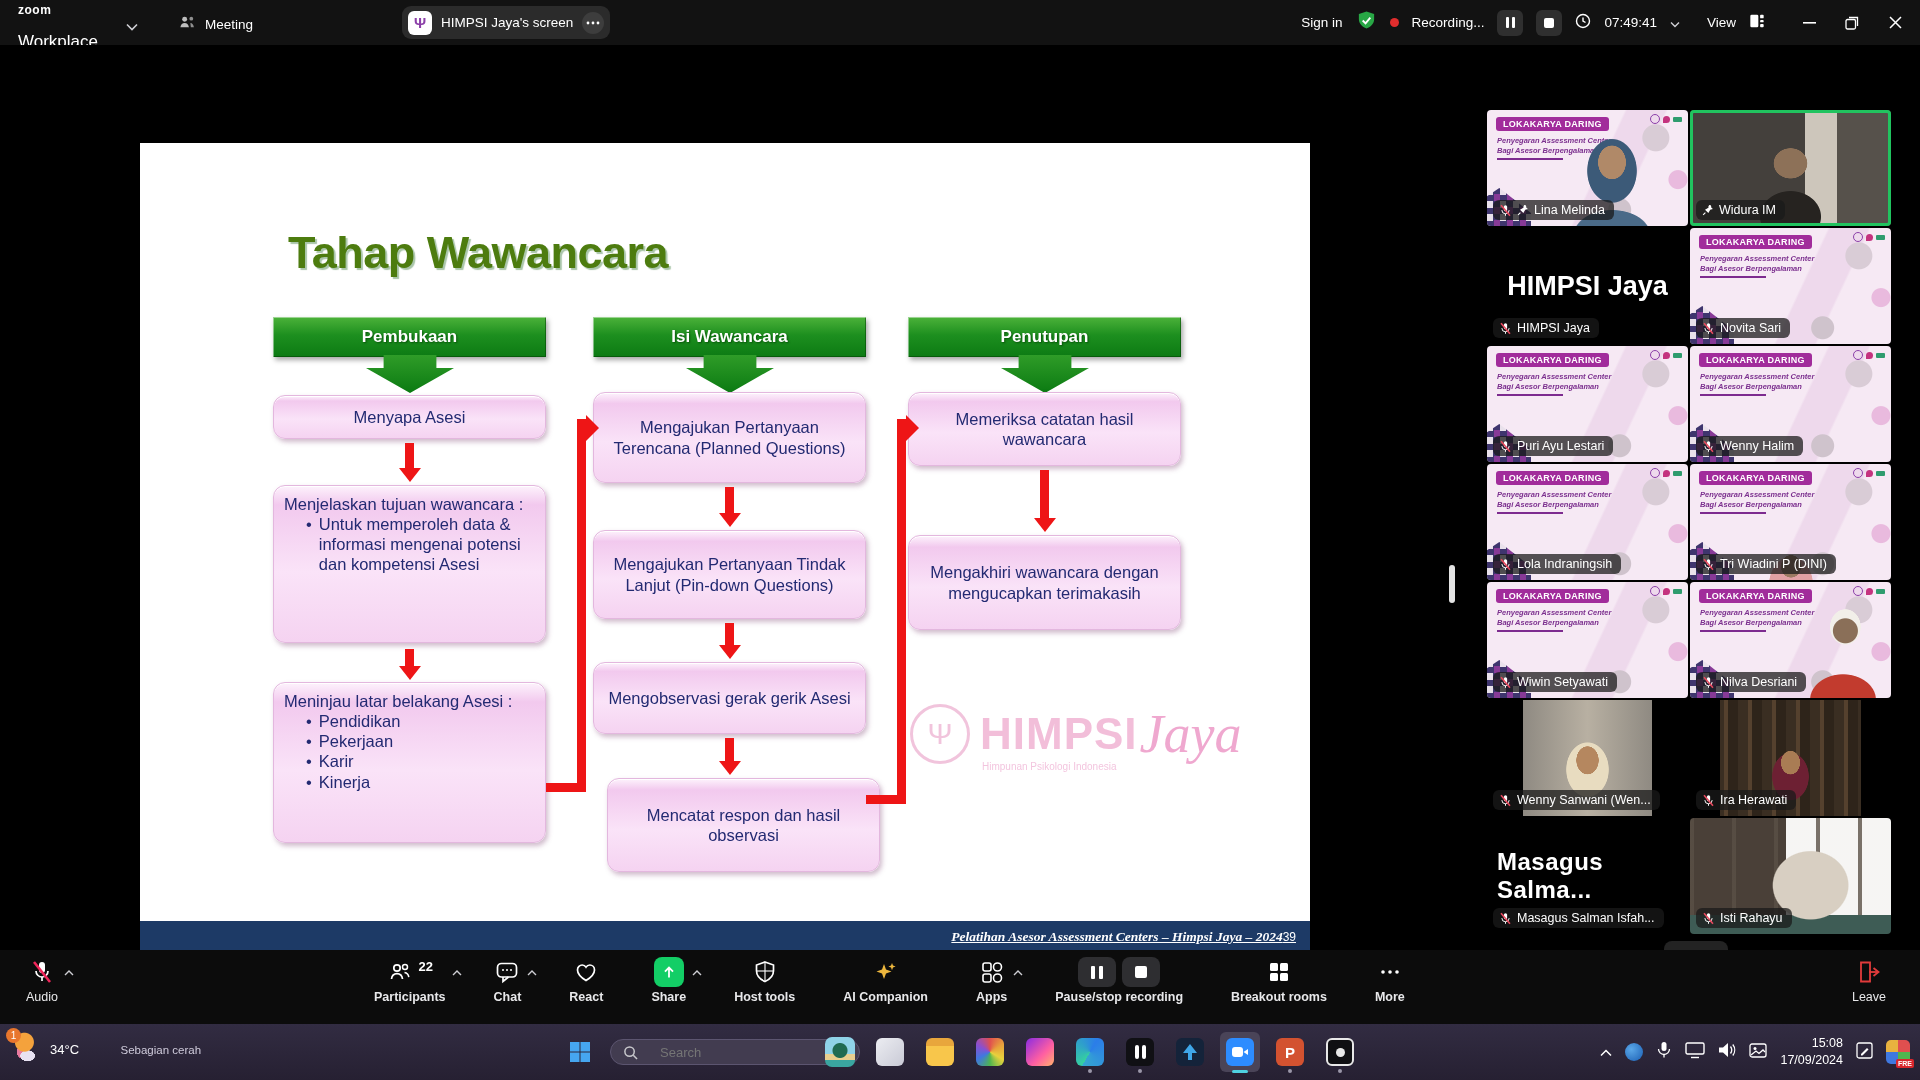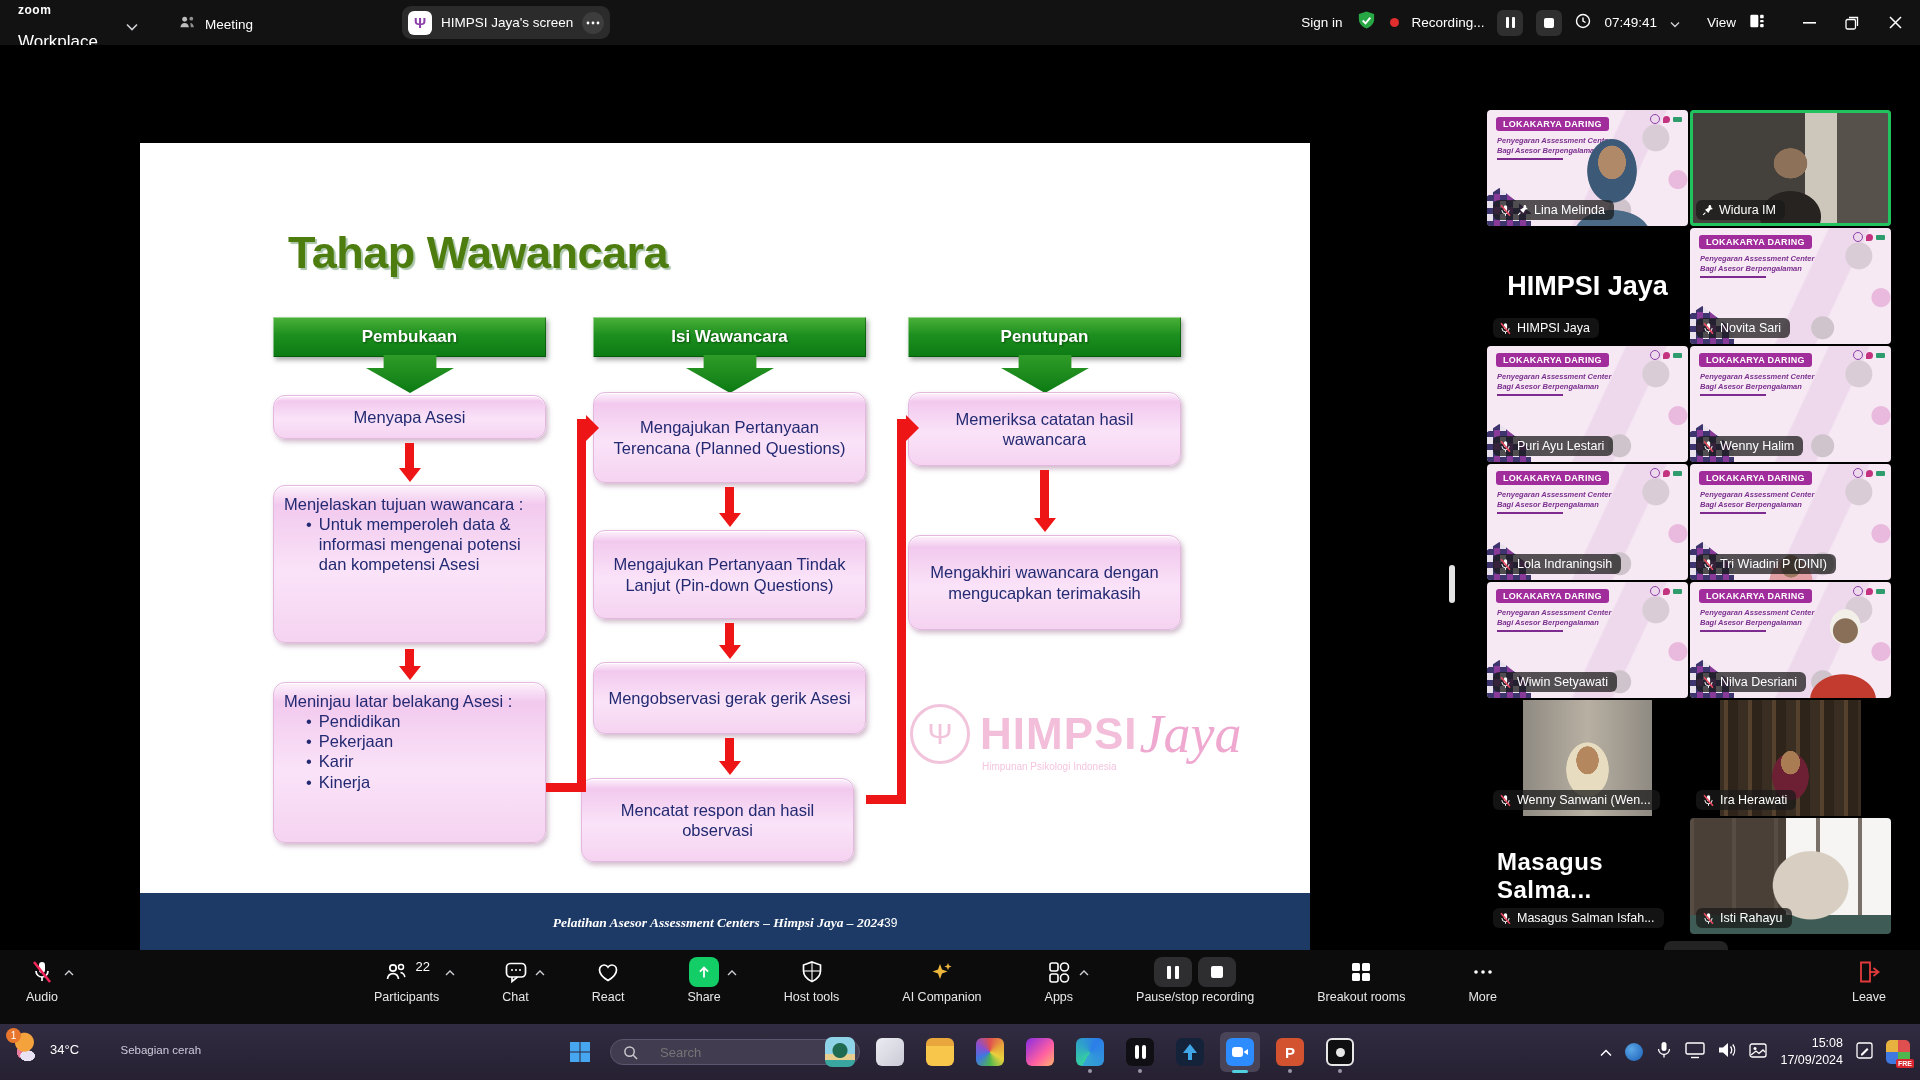--- a/index.html
+++ b/index.html
@@ -53,22 +53,22 @@
     border:11px solid transparent;border-top:14px solid #ee1516;border-bottom:0;}
   .cs{position:absolute;background:#ee1516;}
   .chead{position:absolute;width:0;height:0;border:13px solid transparent;border-left:13px solid #ee1516;border-right:0;}
   .wm{position:absolute;left:770px;top:560px;display:flex;align-items:center;gap:10px;opacity:.8;}
   .wm .circ{width:54px;height:54px;border:3px solid #eeb6d4;border-radius:50%;display:flex;
     align-items:center;justify-content:center;color:#eeb6d4;font-size:30px;flex:none;}
   .wm .n{font-size:44px;font-weight:bold;color:#f0aed0;letter-spacing:1px;}
   .wm .s{font-size:54px;font-style:italic;font-family:"Liberation Serif",serif;color:#ec93c4;margin-left:-8px;}
   .wm .sub{position:absolute;left:72px;top:58px;font-size:10px;color:#f0b6d6;white-space:nowrap;}
   .sfoot{position:absolute;left:0;right:0;bottom:0;height:28px;background:#1d3a66;display:flex;
-    align-items:center;justify-content:center;padding:16px 14px;color:#fff;
-    font-family:"Liberation Serif",serif;font-weight:bold;font-style:italic;font-size:13.5px;}
+    align-items:center;justify-content:flex-end;padding:2px 14px;color:#fff;
+    font-family:"Liberation Serif",serif;font-weight:bold;font-style:italic;font-size:13.5px;text-decoration:underline;}
   .sfoot .pg{font-style:normal;font-weight:normal;font-size:12px;font-family:"Liberation Sans",sans-serif;}
   .divider-handle{position:absolute;left:1449px;top:520px;width:6px;height:38px;border-radius:3px;background:#e4e4e4;}
   
   .tile{position:absolute;width:201px;height:116px;border-radius:4px;overflow:hidden;background:#000;}
   .ca{left:1487px}.cb{left:1690px}
   .r0{top:110px}.r1{top:228px}.r2{top:346px}.r3{top:464px}.r4{top:582px}.r5{top:700px}.r6{top:818px}
   .tile.active{outline:3px solid #21c35f;outline-offset:-3px;}
   .vbg{background:
     radial-gradient(circle at 84% 24%, #d9ccd6 0 13px, transparent 14px),
     radial-gradient(circle at 95% 60%, #e9bade 0 9px, transparent 10px),
@@ -126,21 +126,21 @@
   .more-tiles{position:absolute;left:1664px;top:941px;width:64px;height:34px;border-radius:8px;
     background:#232323;display:flex;align-items:center;justify-content:center;}
   
   #toolbar{position:absolute;left:0;top:950px;width:1920px;height:74px;background:#0c0c0c;}
   .titem{display:flex;flex-direction:column;align-items:center;gap:3px;color:#e8e8ea;
     font-size:12.5px;position:relative;padding-top:7px;white-space:nowrap;}
   .titem .irow{height:30px;display:flex;align-items:center;gap:6px;}
   .chev{position:absolute;top:15px;right:-16px;}
   .cnt{font-size:13px;transform:translateY(-6px);color:#fff;}
   #tb-left{position:absolute;left:26px;top:0;display:flex;gap:44px;flex-direction:column;}
-  #tb-mid{position:absolute;left:374px;top:0;display:flex;gap:63px;}
+  #tb-mid{position:absolute;left:374px;top:0;display:flex;gap:48px;font-weight:bold;}
   #tb-right{position:absolute;right:34px;top:0;}
   .shbox{width:30px;height:30px;border-radius:8px;background:#13ce66;display:flex;align-items:center;justify-content:center;}
   .ctl{width:38px;height:30px;background:#2e2e31;border-radius:8px;display:flex;align-items:center;justify-content:center;gap:4px;}
   .ctl .pb{width:4px;height:13px;background:#fff;border-radius:1px;}
   .ctl .sq{width:12px;height:12px;background:#fff;border-radius:2px;}
   
   #taskbar{position:absolute;left:0;top:1024px;width:1920px;height:56px;
     background:linear-gradient(180deg,#322c42,#262032);color:#fff;}
   .weather{position:absolute;left:10px;top:8px;display:flex;align-items:center;gap:8px;}
   .wicon{position:relative;width:32px;height:34px;background:
@@ -318,21 +318,21 @@
             <span>Kinerja</span>
           </div>
       </div>
 
       <div class="pbox" style="left:453px;top:249px;height:91px">Mengajukan Pertanyaan Terencana (Planned Questions)</div>
       <div class="ra" style="left:585px;top:344px;height:27px"></div>
       <div class="pbox" style="left:453px;top:387px;height:89px">Mengajukan Pertanyaan Tindak Lanjut (Pin-down Questions)</div>
       <div class="ra" style="left:585px;top:480px;height:23px"></div>
       <div class="pbox" style="left:453px;top:519px;height:72px">Mengobservasi gerak gerik Asesi</div>
       <div class="ra" style="left:585px;top:595px;height:24px"></div>
-      <div class="pbox" style="left:441px;top:635px;height:84px">Mencatat respon dan hasil observasi</div>
+      <div class="pbox" style="left:467px;top:635px;height:94px">Mencatat respon dan hasil observasi</div>
 
       <div class="pbox" style="left:768px;top:249px;height:74px">Memeriksa catatan hasil wawancara</div>
       <div class="ra" style="left:900px;top:327px;height:49px"></div>
       <div class="pbox" style="left:768px;top:392px;height:95px">Mengakhiri wawancara dengan mengucapkan terimakasih</div>
 
       <div class="cs" style="left:406px;top:640px;width:40px;height:9px"></div>
       <div class="cs" style="left:437px;top:276px;width:9px;height:373px"></div>
       <div class="chead" style="left:446px;top:272px"></div>
       <div class="cs" style="left:726px;top:652px;width:40px;height:9px"></div>
       <div class="cs" style="left:757px;top:276px;width:9px;height:385px"></div>

